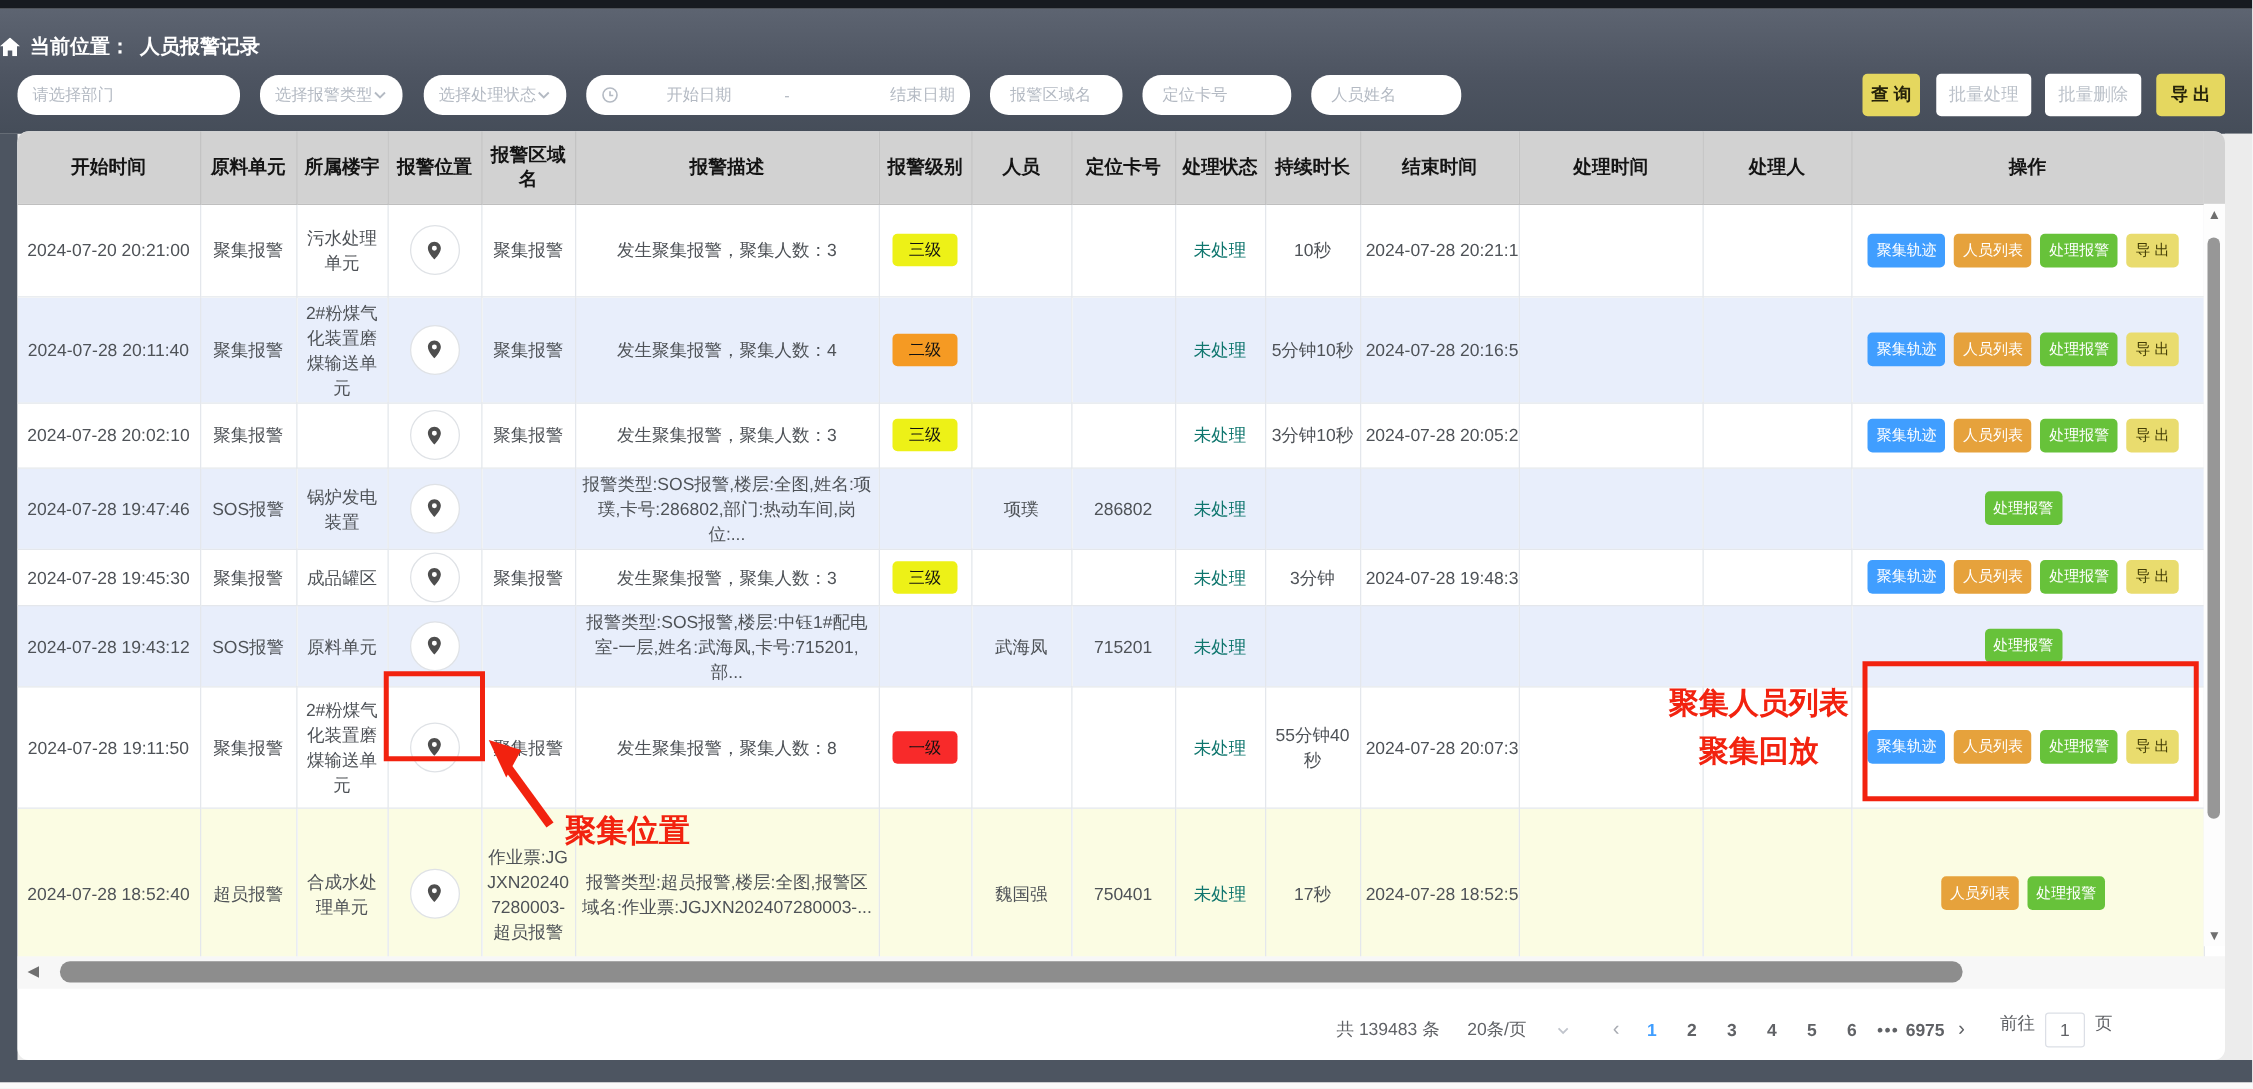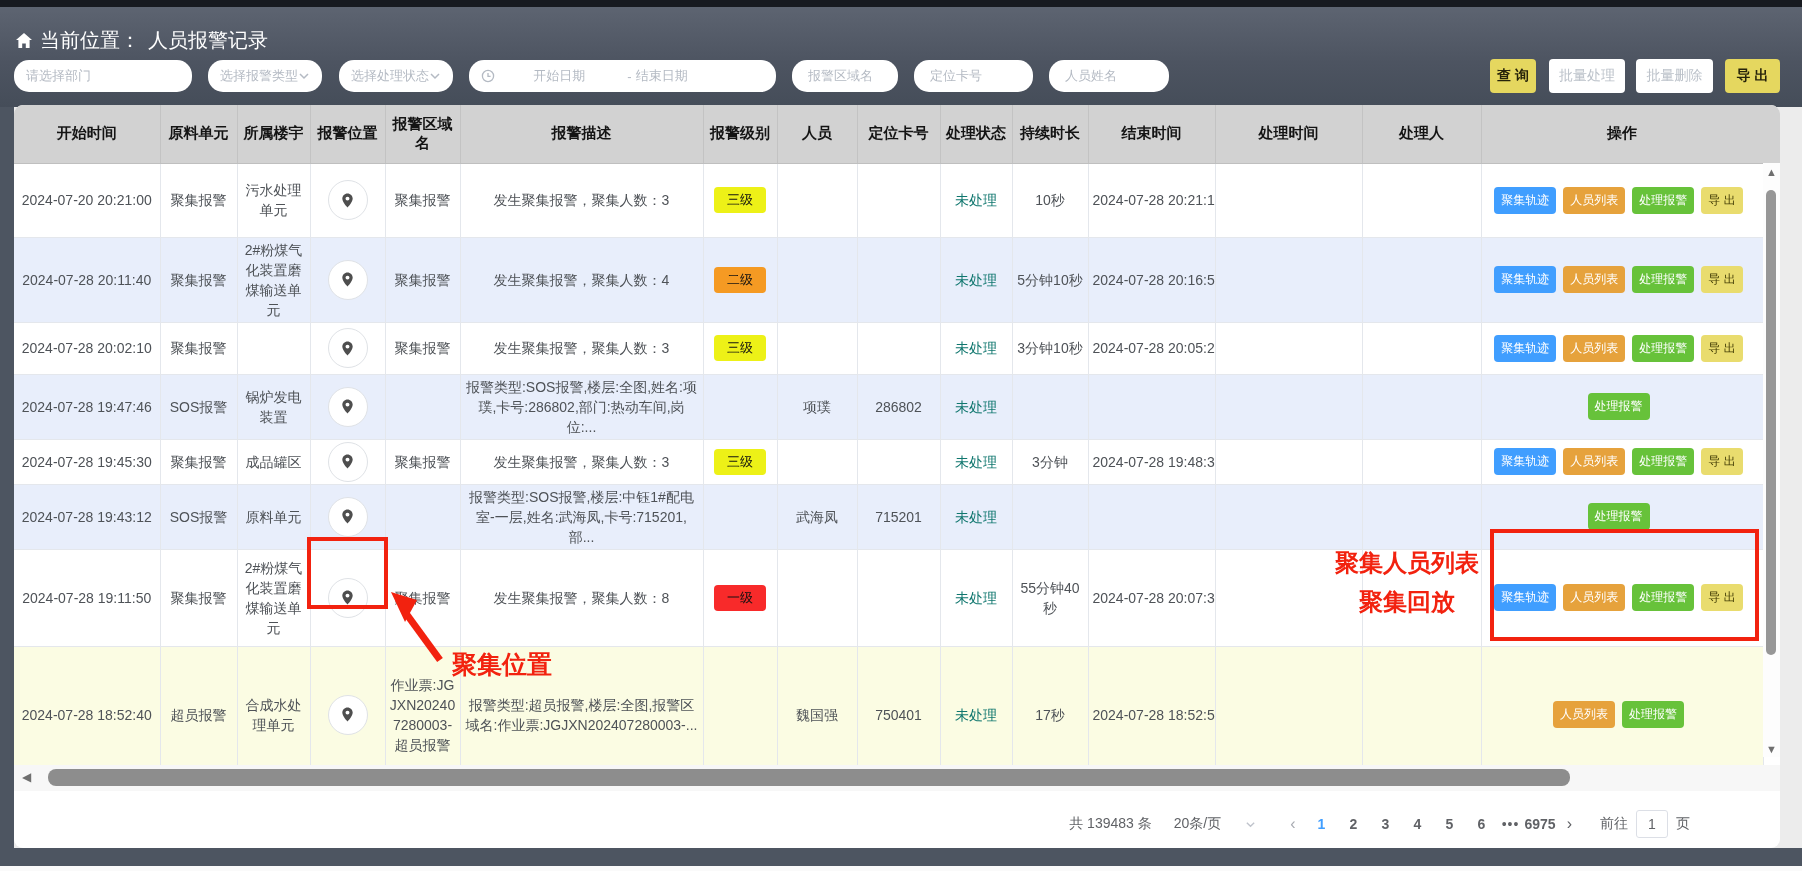--- a/index.html
+++ b/index.html
@@ -2,22 +2,22 @@
 <html><head>
 <meta charset="utf-8">
 <style>
   html,body{margin:0;padding:0;background:#fafafa;}
   .page{position:relative;width:1802px;height:871px;overflow:hidden;
         font-family:"Liberation Sans","DejaVu Sans",sans-serif;background:#ececec;}
   
   .top-strip{position:absolute;left:0;top:0;width:1802px;height:7px;background:#171a20;}
   .topbar{position:absolute;left:0;top:7px;width:1802px;height:100px;
           background:linear-gradient(180deg,#5d6471 0%,#4d5461 55%,#454d59 100%);}
-  .breadcrumb{position:absolute;left:16px;top:20px;display:flex;align-items:center;gap:8px;
-              color:#ffffff;font-size:20px;font-weight:normal;}
+  .breadcrumb{position:absolute;left:0;top:20px;display:flex;align-items:center;gap:8px;
+              color:#ffffff;font-size:16px;font-weight:bold;}
   .f-input{position:absolute;top:53px;height:32px;background:#fff;border-radius:15px;
            display:flex;align-items:center;color:#b4bac3;font-size:13px;
            padding:0 12px;box-sizing:border-box;}
   .f-input .chev{margin-left:auto;}
   .sep{color:#b4bac3;margin:0 4px;}
   .f-btn{position:absolute;top:52px;height:34px;border-radius:4px;border:none;
          display:flex;align-items:center;justify-content:center;font-size:14px;cursor:pointer;
          box-sizing:border-box;font-family:inherit;}
   .f-btn.yellow{background:#e5d75f;color:#26230a;font-weight:bold;}
   .f-btn.white{background:#ffffff;color:#bcc2ca;}
@@ -60,21 +60,21 @@
   
   .pagination{position:absolute;right:90px;top:702px;height:34px;display:flex;align-items:center;
               color:#606266;font-size:14px;}
   .pg-total{margin-right:22px;}
   .pg-size{display:flex;align-items:center;gap:24px;margin-right:24px;cursor:pointer;color:#606266;}
   .pg-prev{color:#a8abb2;margin:0 10px;font-size:16px;cursor:pointer;}
   .pg-next{color:#606266;margin:0 10px;font-size:16px;cursor:pointer;}
   .pg-num{min-width:30px;text-align:center;margin:0 1px;font-weight:600;cursor:pointer;color:#606266;}
   .pg-num.active{color:#409eff;}
   .pg-ellipsis{min-width:26px;text-align:center;color:#606266;letter-spacing:1px;}
-  .pg-goto{margin-left:18px;display:flex;align-items:center;gap:8px;}
+  .pg-goto{margin-left:18px;display:flex;gap:8px;}
   .goto-input{width:30px;height:26px;border:1px solid #dcdfe6;border-radius:3px;display:flex;
               align-items:center;justify-content:center;color:#606266;}
   
   .anno{position:absolute;z-index:50;}
   .anno-box{border:4px solid #f2220f;box-sizing:border-box;}
   .anno-text{color:#f2220f;font-weight:bold;}
 </style>
 </head>
 <body>
 
@@ -105,21 +105,21 @@
         <polyline points="2,4 6,8 10,4" fill="none" stroke="#b4bac3" stroke-width="1.5"></polyline>
       </svg>
     </div>
     <div class="f-input" style="left:469px;width:307px;">
       <svg width="14" height="14" viewBox="0 0 14 14">
         <circle cx="7" cy="7" r="5.6" fill="none" stroke="#b4bac3" stroke-width="1.3"></circle>
         <path d="M7 4v3.4h2.6" fill="none" stroke="#b4bac3" stroke-width="1.3"></path>
       </svg>
       <span style="flex:1;text-align:center;">开始日期</span>
       <span class="sep">-</span>
-      <span style="flex:1;text-align:left;font-family:Liberation Mono, monospace;">结束日期</span>
+      <span style="flex:1;text-align:right;font-family:Liberation Mono, monospace;">结束日期</span>
     </div>
     <div class="f-input" style="left:792px;width:106px;padding-left:16px;">
       <span>报警区域名</span>
     </div>
     <div class="f-input" style="left:914px;width:119px;padding-left:16px;">
       <span>定位卡号</span>
     </div>
     <div class="f-input" style="left:1049px;width:120px;padding-left:16px;">
       <span>人员姓名</span>
     </div>

